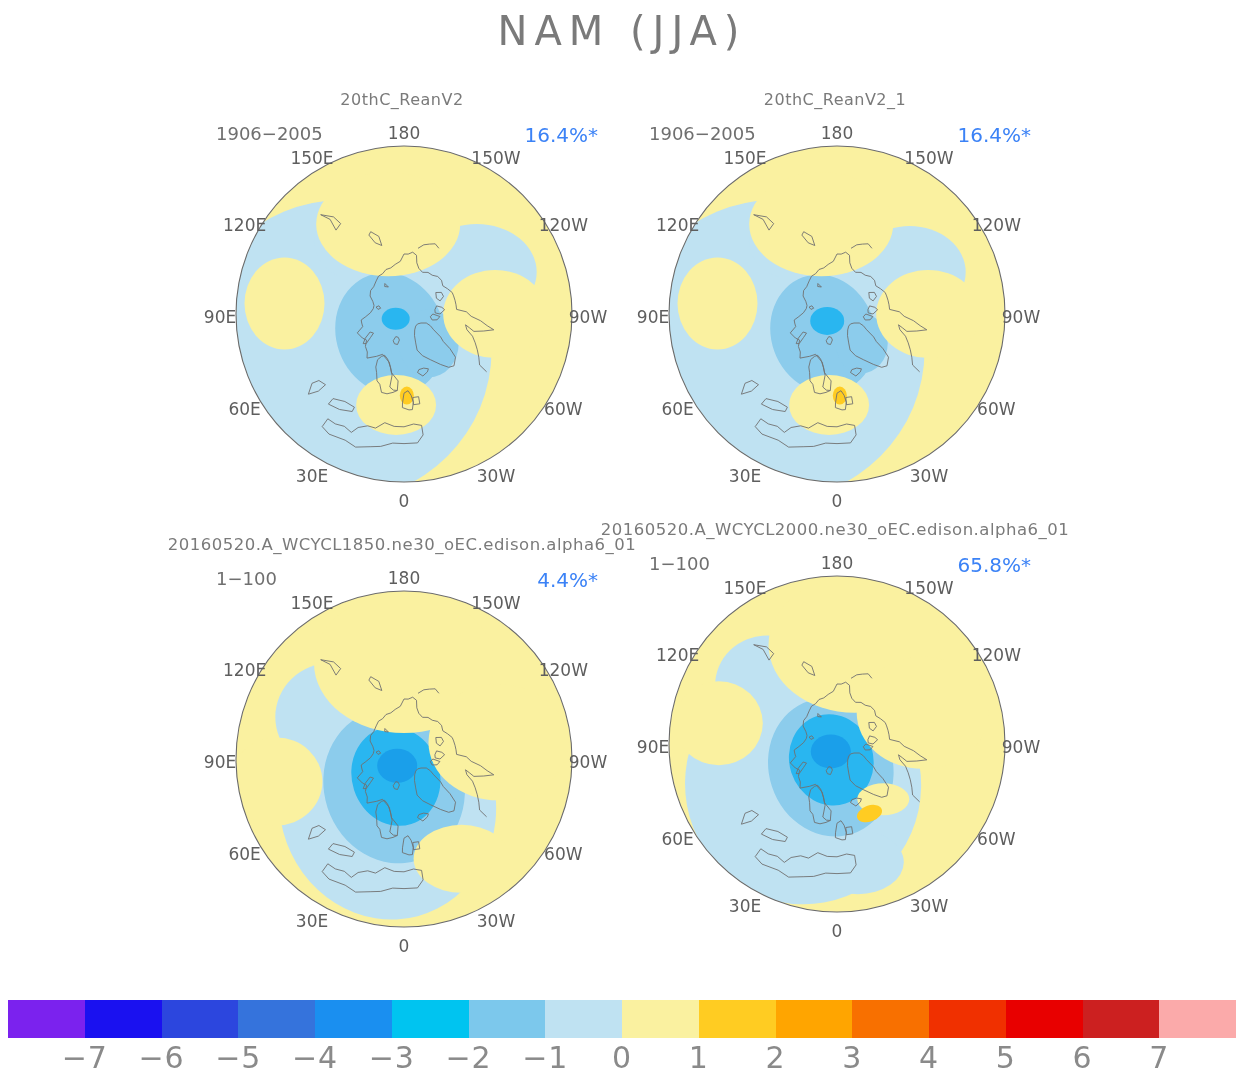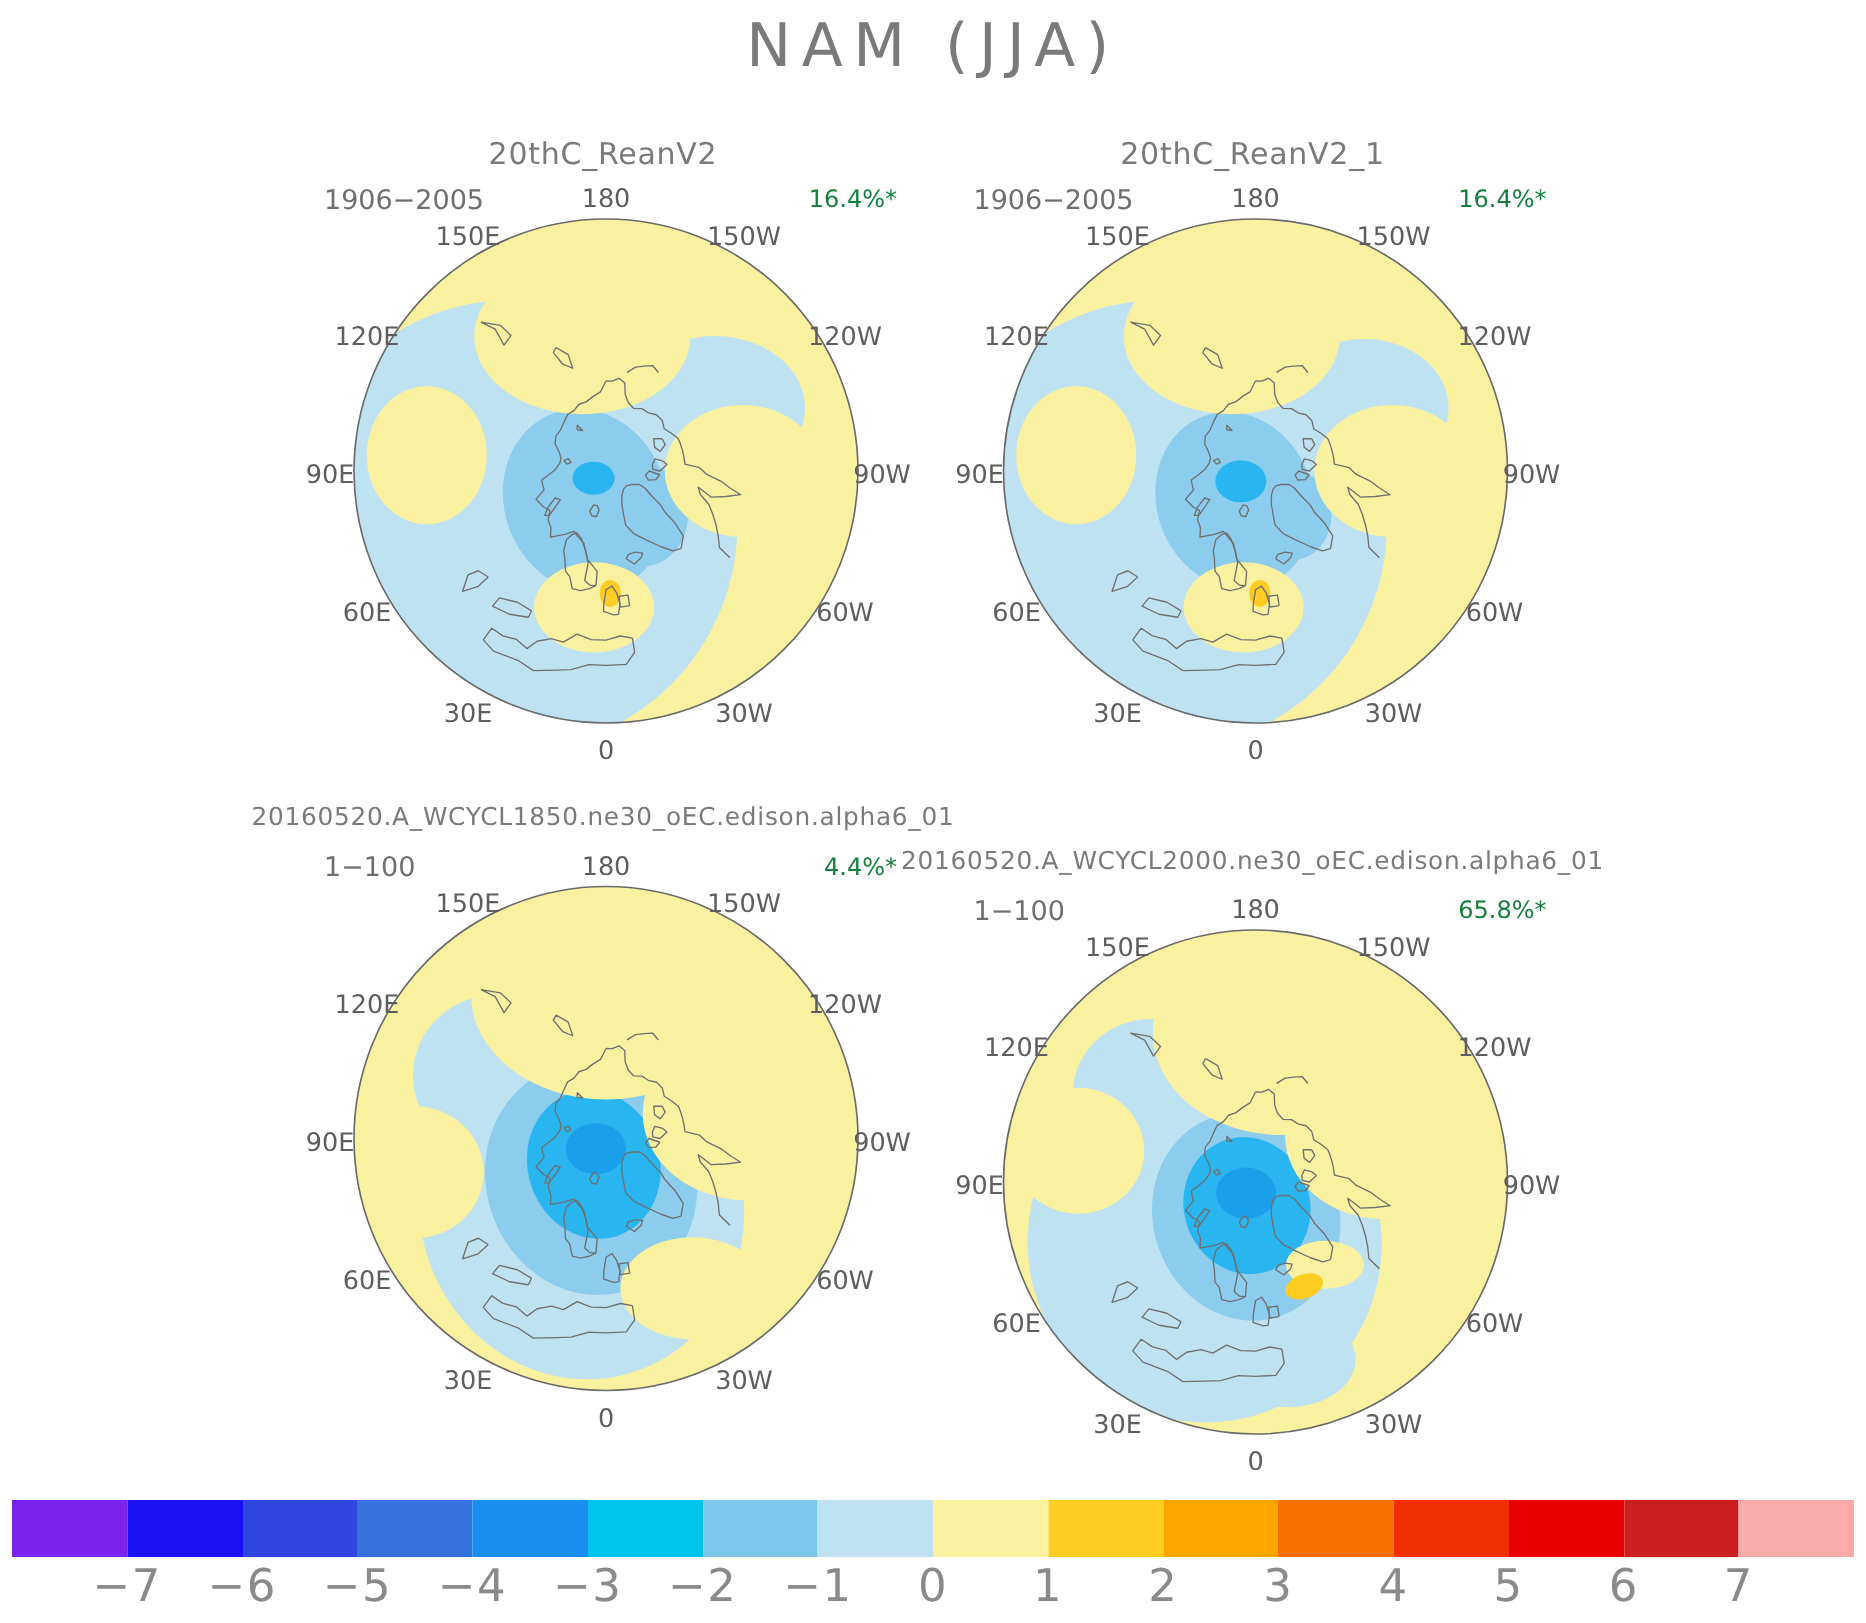--- a/index.html
+++ b/index.html
@@ -6,28 +6,28 @@
   body{width:1244px;height:1082px;position:relative;overflow:hidden;
        font-family:"DejaVu Sans", sans-serif;color:#6b6b6b;}
 
   .fig-title{position:absolute;left:0;top:8px;width:1244px;text-align:center;
              font-size:40px;letter-spacing:7px;color:#7a7a7a;font-weight:400;}
 
   .panel{position:absolute;width:440px;height:420px;}
   .p-tl{left:182px;top:90px;}
   .p-tr{left:615px;top:90px;}
   .p-bl{left:182px;top:535px;}
-  .p-br{left:615px;top:564px;}
+  .p-br{left:615px;top:520px;}
 
   .p-title{position:absolute;top:0;left:50%;transform:translateX(-50%);
-           white-space:nowrap;font-size:20px;color:#7a7a7a;letter-spacing:.5px;}
+           white-space:nowrap;font-size:16px;color:#7a7a7a;letter-spacing:.5px;}
   .p-title.long{font-size:16.5px;}
 
   .p-left-lab{position:absolute;top:33px;left:34px;font-size:18px;color:#6f6f6f;}
-  .p-right-lab{position:absolute;top:33px;right:24px;font-size:16px;color:#15803d;}
+  .p-right-lab{position:absolute;top:33px;right:24px;font-size:20px;color:#3b82f6;}
 
   .mapwrap{position:absolute;left:52px;top:38px;width:340px;height:368px;}
   .mapsvg{position:absolute;left:0;top:0;}
 
   .lon-lab{position:absolute;font-size:17px;color:#5e5e5e;white-space:nowrap;}
 
   
   .cbar{position:absolute;left:8px;top:1000px;width:1228px;height:38px;display:flex;}
   .cbar .cell{flex:1 1 0;height:38px;}
   .cticks{position:absolute;left:8px;top:1040px;width:1228px;height:42px;}

